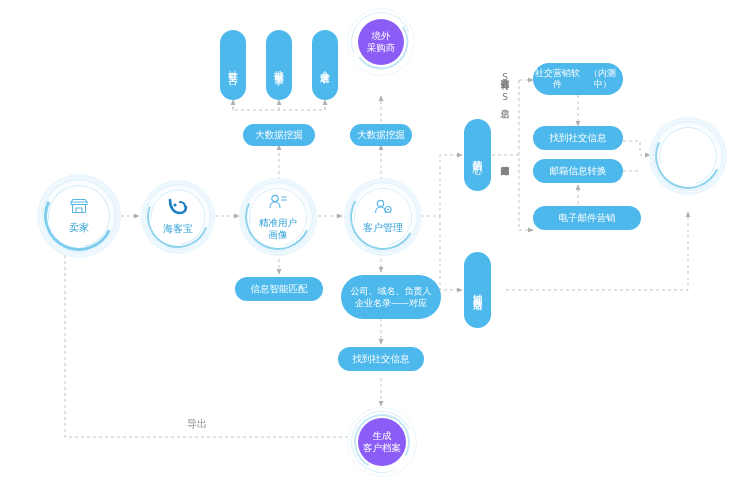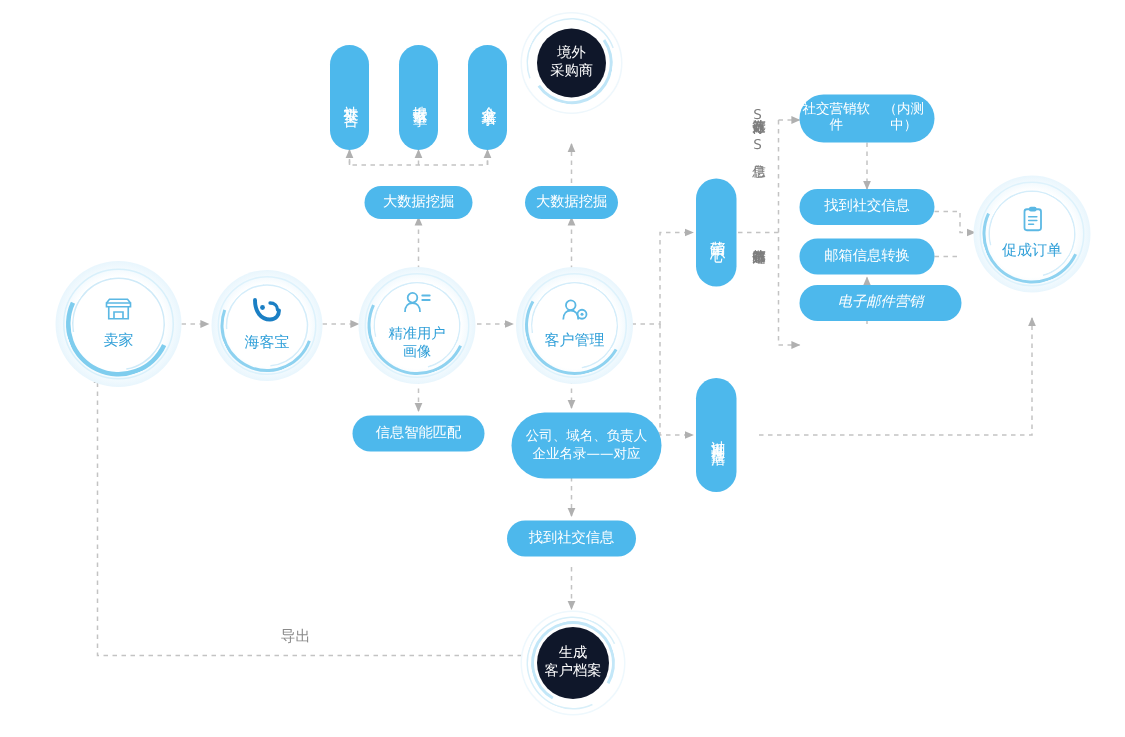--- a/index.html
+++ b/index.html
@@ -50,21 +50,21 @@
   
   .circ.white .inner{
     background:#ffffff;color:#2f9fd8;
   }
   .circ.white .glow{
     position:absolute;left:50%;top:50%;transform:translate(-50%,-50%);
     border-radius:50%;
     background:radial-gradient(circle,#ffffff 52%,#e9f6fd 70%,#f6fcff 86%,#ffffff 100%);
   }
   
-  .circ.blue .inner{background:#0f172a;color:#ffffff;}
+  .circ.blue .inner{background:#8b5cf6;color:#ffffff;}
 
   .icon{display:block;margin-bottom:2px;}
   .lbl{display:block;}
 
   .note{
     position:absolute;color:#9a9a9a;font-size:9px;z-index:3;background:#fff;
     padding:0 3px;
   }
   .vnote{
     position:absolute;color:#7d7d7d;font-size:9px;z-index:3;
@@ -273,34 +273,24 @@
   </div>
 
   <div class="pill" style="left:533px;top:126px;width:90px;height:24px;font-size:9.5px;">
     <span class="t">找到社交信息</span>
   </div>
 
   <div class="pill" style="left:533px;top:159px;width:90px;height:24px;font-size:9.5px;">
     <span class="t">邮箱信息转换</span>
   </div>
 
-  <div class="pill" style="left:533px;top:190px;width:108px;height:24px;font-size:9.5px;font-style:italic;">
+  <div class="pill" style="left:533px;top:206px;width:108px;height:24px;font-size:9.5px;">
     <span class="t">电子邮件营销</span>
   </div>
 
   <div class="circ white" style="left:649px;top:117px;width:78px;height:78px;">
     <div class="glow" style="width:78px;height:78px;"></div>
     <div class="ring" style="width:70px;height:70px;border-width:1px;border-color:#ddf2fc;"></div>
     <div class="ring" style="width:66px;height:66px;border-width:2.5px;border-color:#8ed2f0;border-top-color:transparent;border-right-color:transparent;transform:translate(-50%,-50%) rotate(-20deg);"></div>
     <div class="ring" style="width:58px;height:58px;border-width:1.5px;border-color:#d4edfa;border-bottom-color:transparent;transform:translate(-50%,-50%) rotate(30deg);"></div>
-    <div class="inner" style="width:56px;height:56px;">
-      <span class="icon">
-        <svg width="17" height="18" viewBox="0 0 17 18">
-          <rect x="3" y="2.5" width="11" height="14" rx="1.6" fill="none" stroke="#5bb8e4" stroke-width="1.2"></rect>
-          <rect x="6" y="0.8" width="5" height="3.2" rx="1.2" fill="#5bb8e4"></rect>
-          <path d="M5.8,7.5 L11.2,7.5 M5.8,10 L11.2,10 M5.8,12.5 L9,12.5" stroke="#5bb8e4" stroke-width="1.1" stroke-linecap="round"></path>
-        </svg>
-      </span>
-      <span class="lbl" style="font-size:10px;">促成订单</span>
-    </div>
   </div>
 
 </div>
 
 </body></html>

